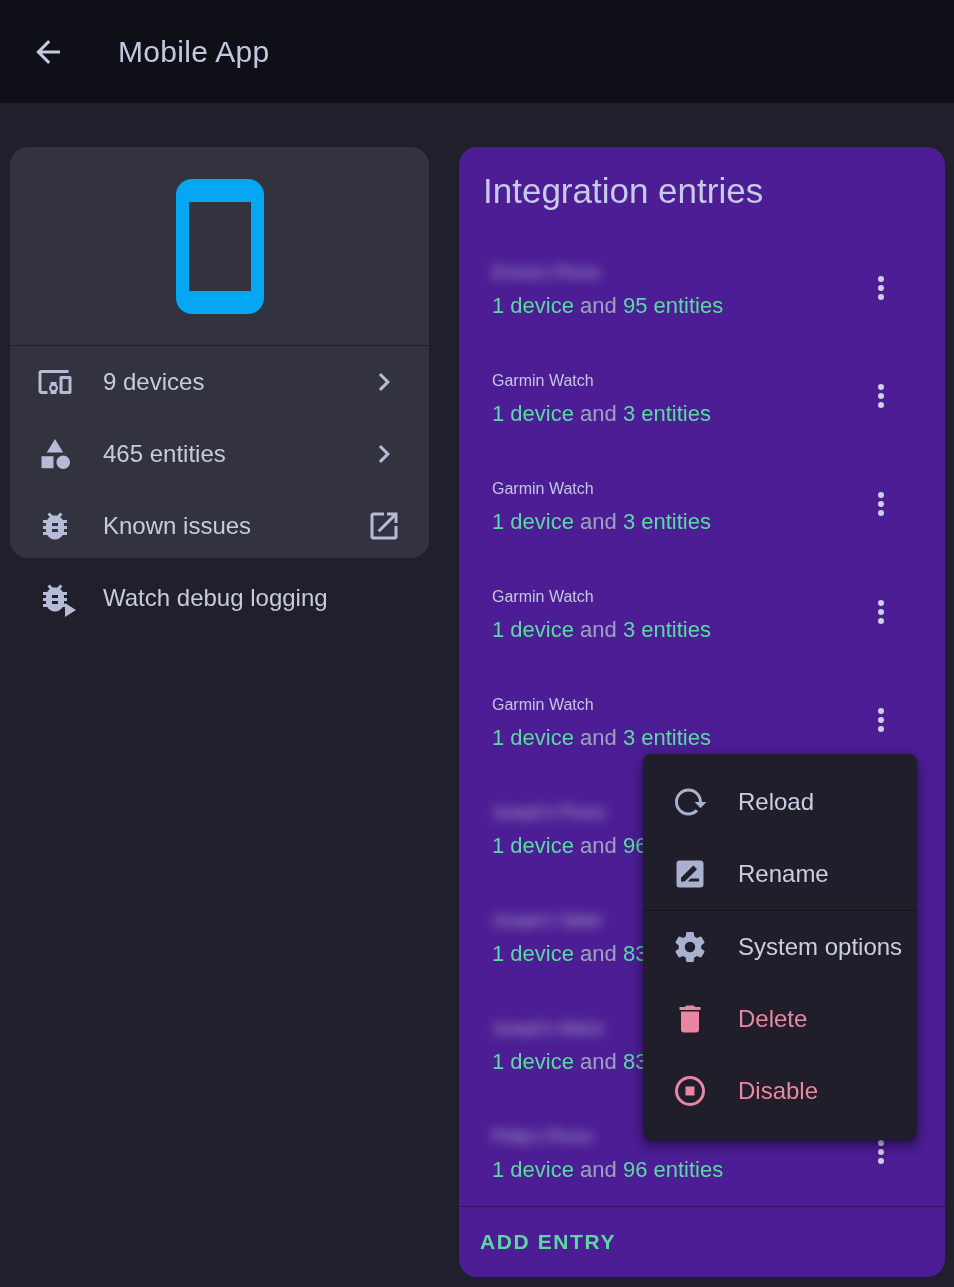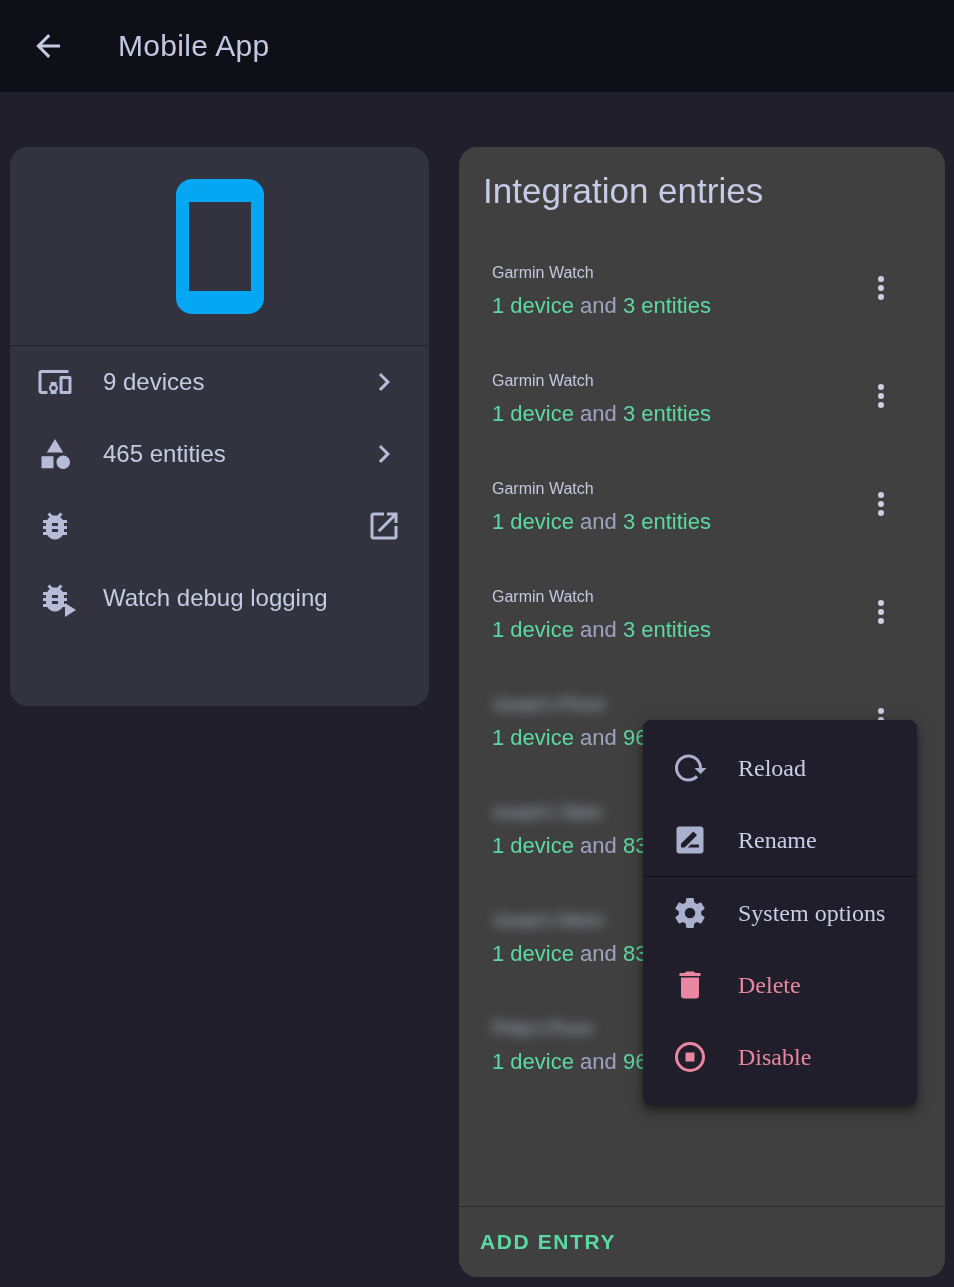--- a/index.html
+++ b/index.html
@@ -3,37 +3,37 @@
 <meta charset="utf-8">
 <style>
   html,body{margin:0;padding:0;}
   body{
     width:954px;height:1287px;position:relative;overflow:hidden;
     background:var(--page-bg,#211f2c);
     font-family:"Liberation Sans",sans-serif;
     -webkit-font-smoothing:antialiased;
   }
   .topbar{
-    position:absolute;left:0;top:0;width:954px;height:92px;
+    position:absolute;left:0;top:0;width:954px;height:103px;
     background:var(--topbar-bg,#0f0f18);
     display:flex;align-items:center;
   }
   .icon-btn{background:none;border:none;padding:0;cursor:pointer;display:flex;align-items:center;justify-content:center;}
   .back-btn{margin-left:28px;width:40px;height:40px;color:#c5cae2;}
   .topbar h1{
     margin:0 0 0 50px;font-size:30px;font-weight:400;color:#c2c8e2;letter-spacing:.3px;
   }
   .ic{display:inline-flex;position:relative;}
   .ic svg{width:100%;height:100%;display:block;}
 
   .card{
     position:absolute;background:var(--card-bg,#32333f);border-radius:18px;
     box-sizing:border-box;
   }
-  .card-left{left:10px;top:147px;width:419px;height:559px;}
+  .card-left{left:10px;top:147px;width:419px;height:411px;}
   .icon-header{height:198px;display:flex;align-items:center;justify-content:center;}
   .phone-shape{
     width:88px;height:135px;box-sizing:border-box;
     border:13px solid var(--accent-blue,#06a7f2);
     border-top-width:23px;border-bottom-width:23px;
     border-radius:16px;
   }
   .h-divider{height:1px;background:rgba(0,0,0,.32);}
   .info-rows{display:block;}
   .info-row{
@@ -69,25 +69,24 @@
   .card-actions{margin-top:auto;}
   .actions-row{height:70px;display:flex;align-items:center;padding-left:21px;}
   .add-entry-btn{
     background:none;border:none;cursor:pointer;padding:0;
     color:var(--accent-green,#5cd9a2);
     font-family:"Liberation Sans",sans-serif;
     font-size:21px;font-weight:700;letter-spacing:1.6px;
   }
 
   .context-menu{
-    position:absolute;left:643px;top:720px;width:274px;
+    position:absolute;left:643px;top:754px;width:274px;
     background:var(--menu-bg,#201e2a);border-radius:8px;
     padding:12px 0;box-sizing:border-box;z-index:10;
     box-shadow:0 5px 5px -3px rgba(0,0,0,.25),0 8px 10px 1px rgba(0,0,0,.2),0 3px 14px 2px rgba(0,0,0,.24);
-    font-family:Liberation Serif, serif;
   }
   .menu-item{
     height:72px;display:flex;align-items:center;
     padding:0 16px 0 29px;cursor:pointer;
     font-size:24px;color:#c9cde6;
   }
   .menu-item .ic{width:36px;height:36px;margin-right:30px;color:#aab1ce;flex:none;}
   .menu-item .mlabel{white-space:nowrap;}
   .menu-item.warning{color:var(--accent-pink,#e987a2);}
   .menu-item.warning .ic{color:var(--accent-pink,#e987a2);}
@@ -145,40 +144,56 @@
             <path fill="currentColor" d="M8.59,16.58L13.17,12L8.59,7.41L10,6L16,12L10,18L8.59,16.58Z"></path>
           </svg>
         </span>
       </div>
       <div class="info-row">
     <span class="ic" style="width: 36px; height: 36px;">
           <svg viewBox="0 0 24 24">
             <path fill="currentColor" d="M14,12H10V10H14M14,16H10V14H14M20,8H17.19C16.74,7.22 16.12,6.55 15.37,6.04L17,4.41L15.59,3L13.42,5.17C12.96,5.06 12.5,5 12,5C11.5,5 11.04,5.06 10.59,5.17L8.41,3L7,4.41L8.62,6.04C7.88,6.55 7.26,7.22 6.81,8H4V10H6.09C6.04,10.33 6,10.66 6,11V12H4V14H6V15C6,15.34 6.04,15.67 6.09,16H4V18H6.81C7.85,19.79 9.78,21 12,21C14.22,21 16.15,19.79 17.19,18H20V16H17.91C17.96,15.67 18,15.34 18,15V14H20V12H18V11C18,10.66 17.96,10.33 17.91,10H20V8Z"></path>
           </svg>
         </span>
+        <span class="label">Known issues</span>
   <span class="ic trailing" style="width: 36px; height: 36px; color: rgb(182, 188, 216);">
           <svg viewBox="0 0 24 24">
             <path fill="currentColor" d="M14,3V5H17.59L7.76,14.83L9.17,16.24L19,6.41V10H21V3M19,19H5V5H12V3H5C3.89,3 3,3.9 3,5V19A2,2 0 0,0 5,21H19A2,2 0 0,0 21,19V12H19V19Z"></path>
           </svg>
         </span>
       </div>
       <div class="info-row">
     <span class="ic bug-play" style="width: 36px; height: 36px;">
           <svg viewBox="0 0 24 24">
             <path fill="currentColor" d="M14,12H10V10H14M14,16H10V14H14M20,8H17.19C16.74,7.22 16.12,6.55 15.37,6.04L17,4.41L15.59,3L13.42,5.17C12.96,5.06 12.5,5 12,5C11.5,5 11.04,5.06 10.59,5.17L8.41,3L7,4.41L8.62,6.04C7.88,6.55 7.26,7.22 6.81,8H4V10H6.09C6.04,10.33 6,10.66 6,11V12H4V14H6V15C6,15.34 6.04,15.67 6.09,16H4V18H6.81C7.85,19.79 9.78,21 12,21C14.22,21 16.15,19.79 17.19,18H20V16H17.91C17.96,15.67 18,15.34 18,15V14H20V12H18V11C18,10.66 17.96,10.33 17.91,10H20V8Z"></path>
           </svg>
         </span>
         <span class="label">Watch debug logging</span>
   </div>
     </div>
 </div>
 
-<div class="card card-right" style="background: #404040;">
+<div class="card card-right" style="background: #4c1d95;">
   <h2 class="entries-title">Integration entries</h2>
   <div id="entries-list">
+      <div class="entry">
+    <div class="entry-text">
+      <div class="entry-name redacted">Emma's Phone</div>
+      <div class="entry-sub">
+        <span class="green dev">1 device</span><span class="conj"> and </span><span class="green ent">95 entities</span>
+      </div>
+    </div>
+    <button class="icon-btn dots-btn">
+          <span class="ic" style="width: 36px; height: 36px;">
+            <svg viewBox="0 0 24 24">
+              <path fill="currentColor" d="M12,16A2,2 0 0,1 14,18A2,2 0 0,1 12,20A2,2 0 0,1 10,18A2,2 0 0,1 12,16M12,10A2,2 0 0,1 14,12A2,2 0 0,1 12,14A2,2 0 0,1 10,12A2,2 0 0,1 12,10M12,4A2,2 0 0,1 14,6A2,2 0 0,1 12,8A2,2 0 0,1 10,6A2,2 0 0,1 12,4Z"></path>
+            </svg>
+          </span>
+        </button>
+  </div>
       <div class="entry">
     <div class="entry-text">
       <div class="entry-name">Garmin Watch</div>
       <div class="entry-sub">
         <span class="green dev">1 device</span><span class="conj"> and </span><span class="green ent">3 entities</span>
       </div>
     </div>
     <button class="icon-btn dots-btn">
           <span class="ic" style="width: 36px; height: 36px;">
             <svg viewBox="0 0 24 24">

